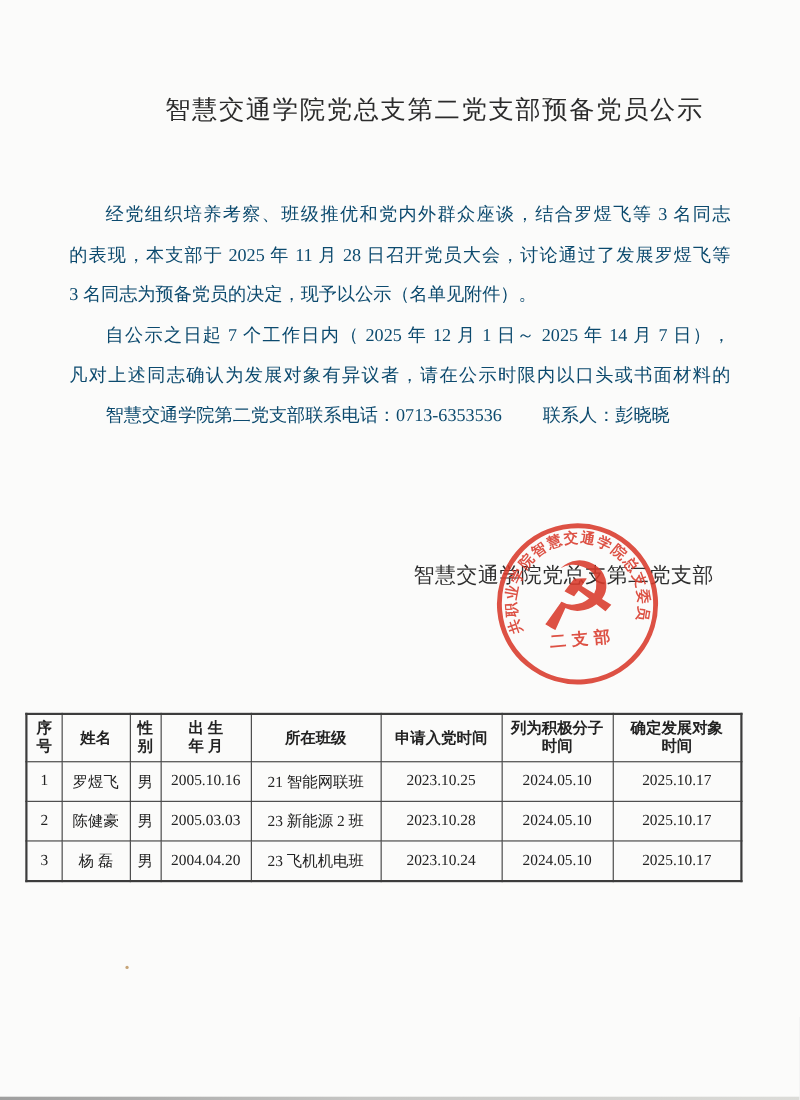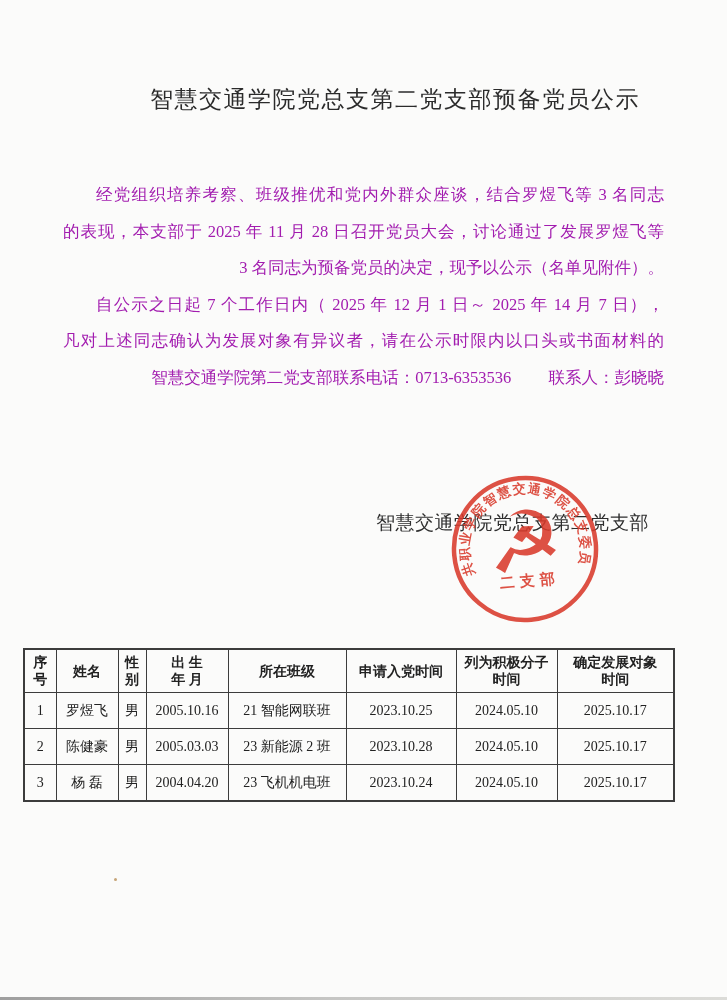--- a/index.html
+++ b/index.html
@@ -10,23 +10,23 @@
     color:#262626;
     font-family:"Liberation Serif","DejaVu Serif",serif;
   }
   .doc-title{
     position:absolute;top:84px;left:0;width:706px;
     text-align:center;font-size:23px;font-weight:normal;
     letter-spacing:1.5px;color:#2b2b2b;padding-left:42px;
   }
   .content{
     position:absolute;top:177px;left:63px;width:601px;
-    font-size:16.5px;line-height:36.6px;color:#a21caf;
+    font-size:16.5px;line-height:36.6px;color:#0c4a6e;
   }
-  .line{display:block;text-align:right;}
+  .line{display:block;}
   .line.fill{text-align:justify;text-align-last:justify;}
   .line.indent{text-indent:33px;}
   .signature-org{
     position:absolute;left:376px;top:510px;
     font-size:19px;letter-spacing:0.5px;color:#2e2e2e;
   }
   .signature-date{
     position:absolute;left:444px;top:585px;
     font-size:17.5px;letter-spacing:0.5px;color:#2e2e2e;
   }

